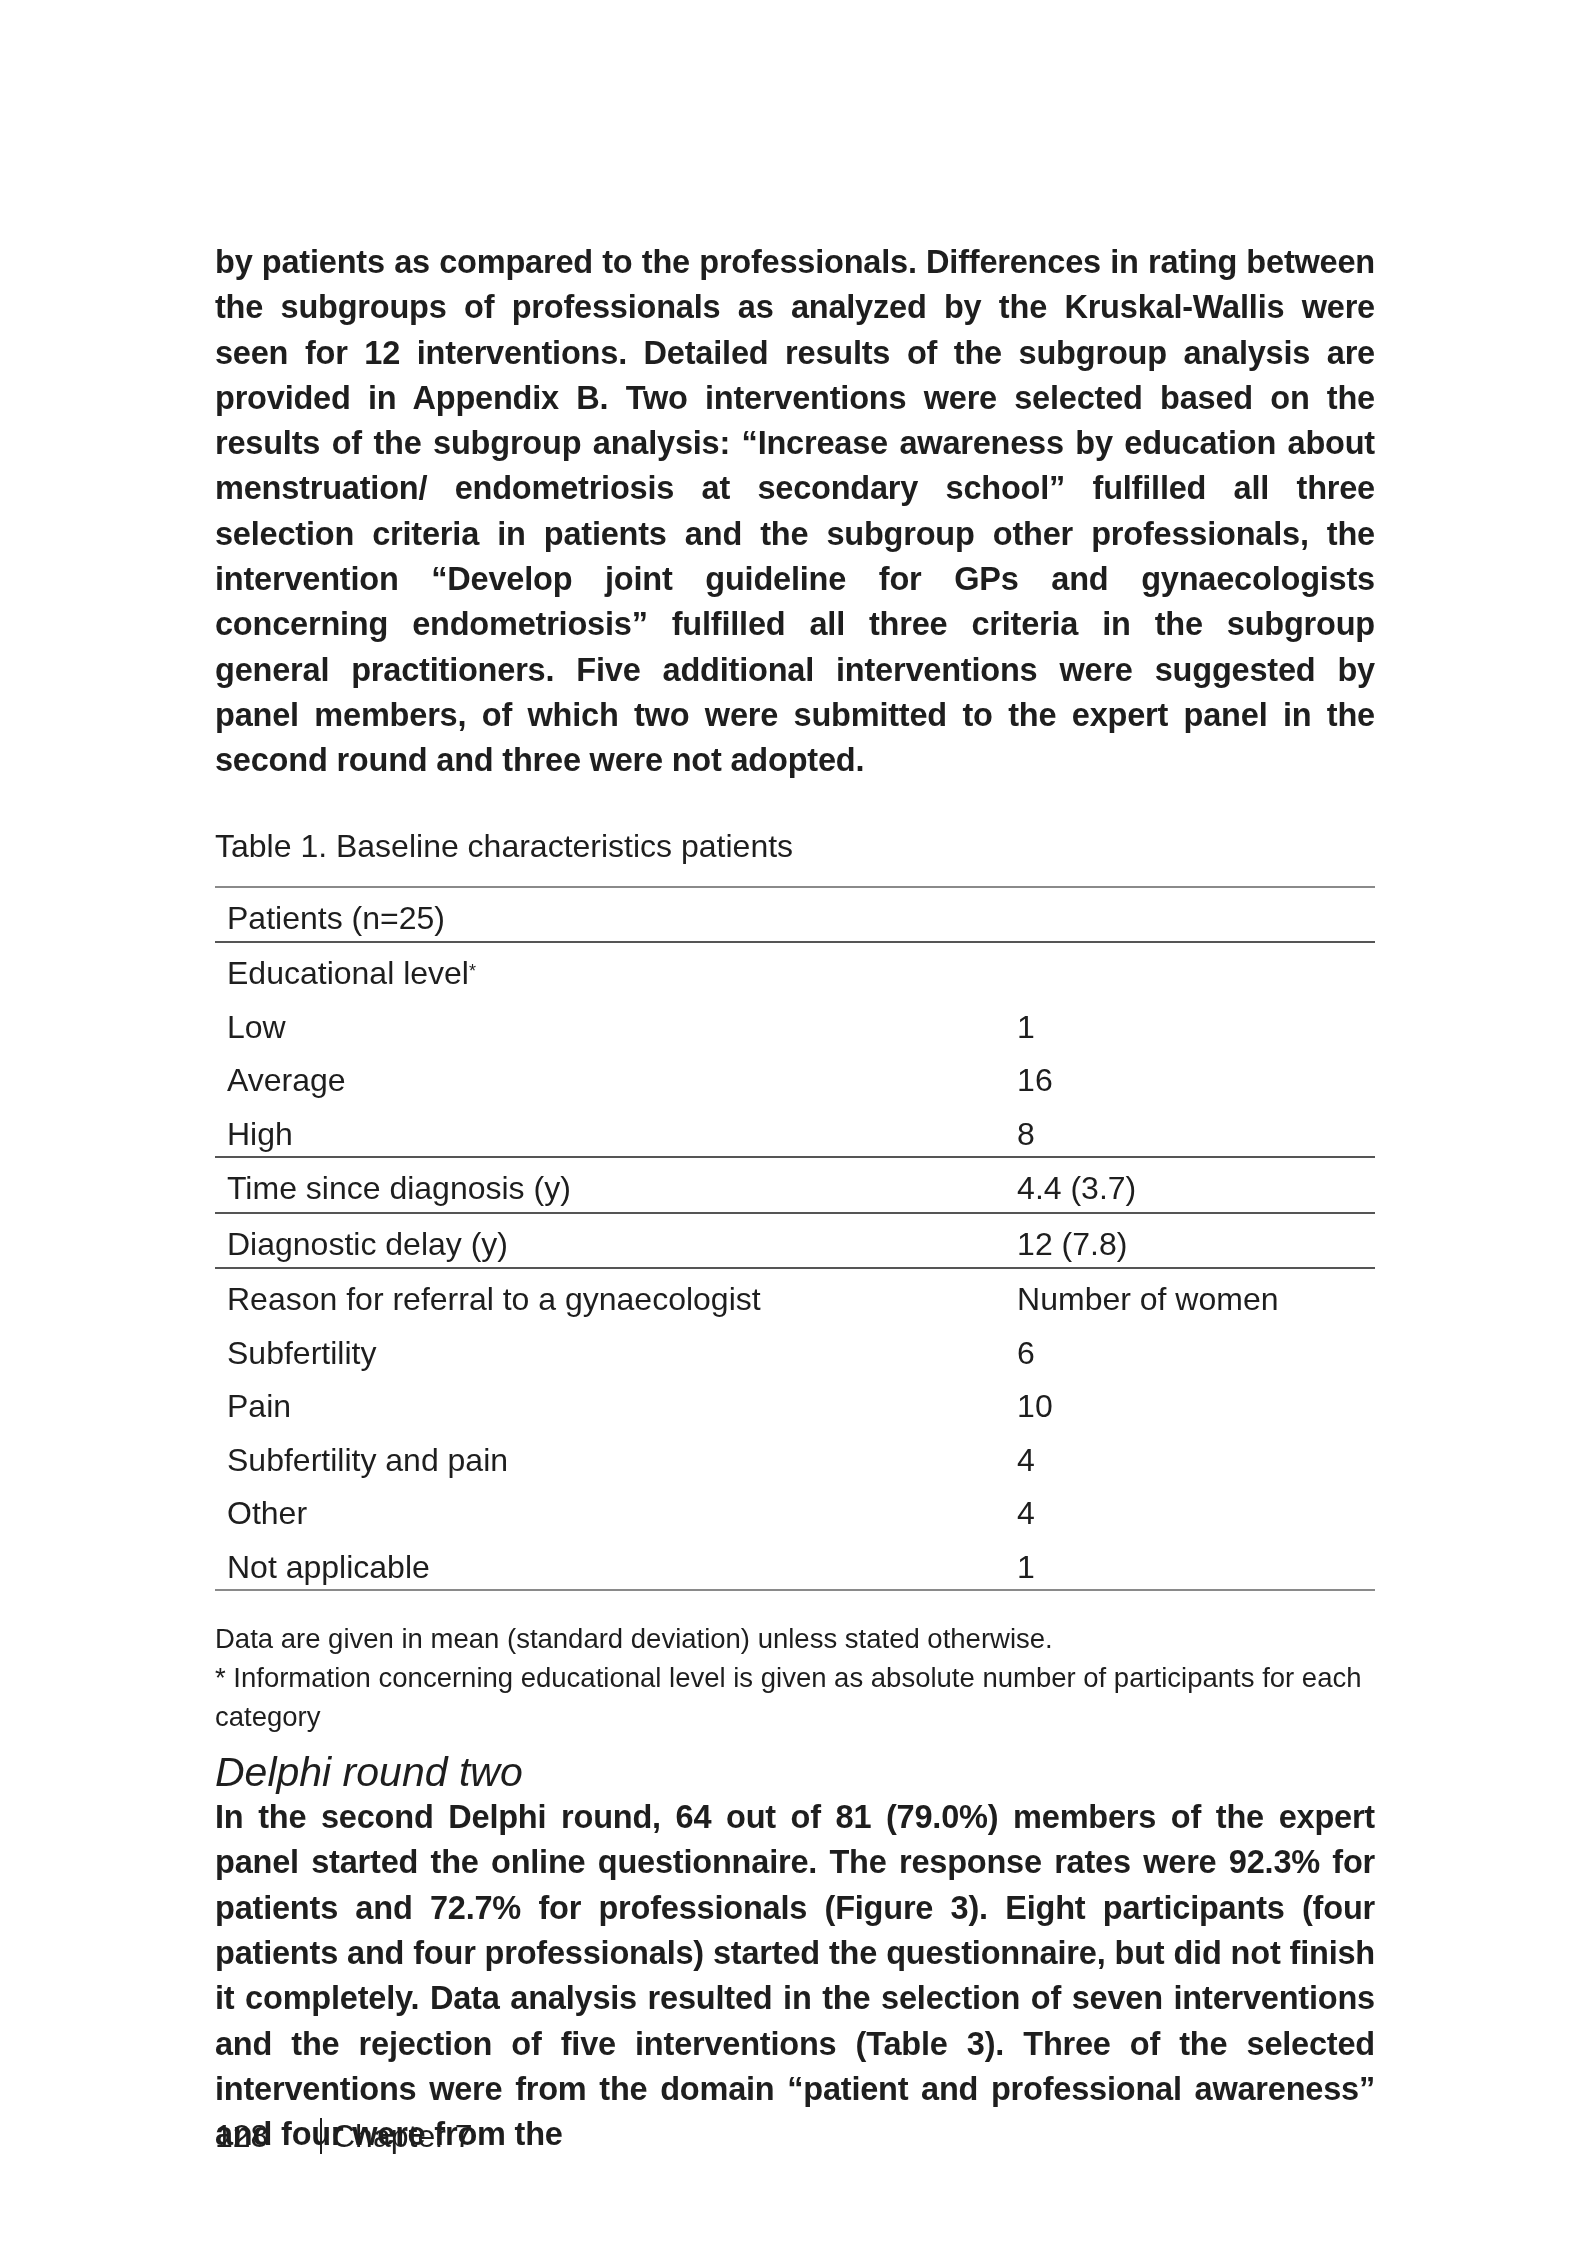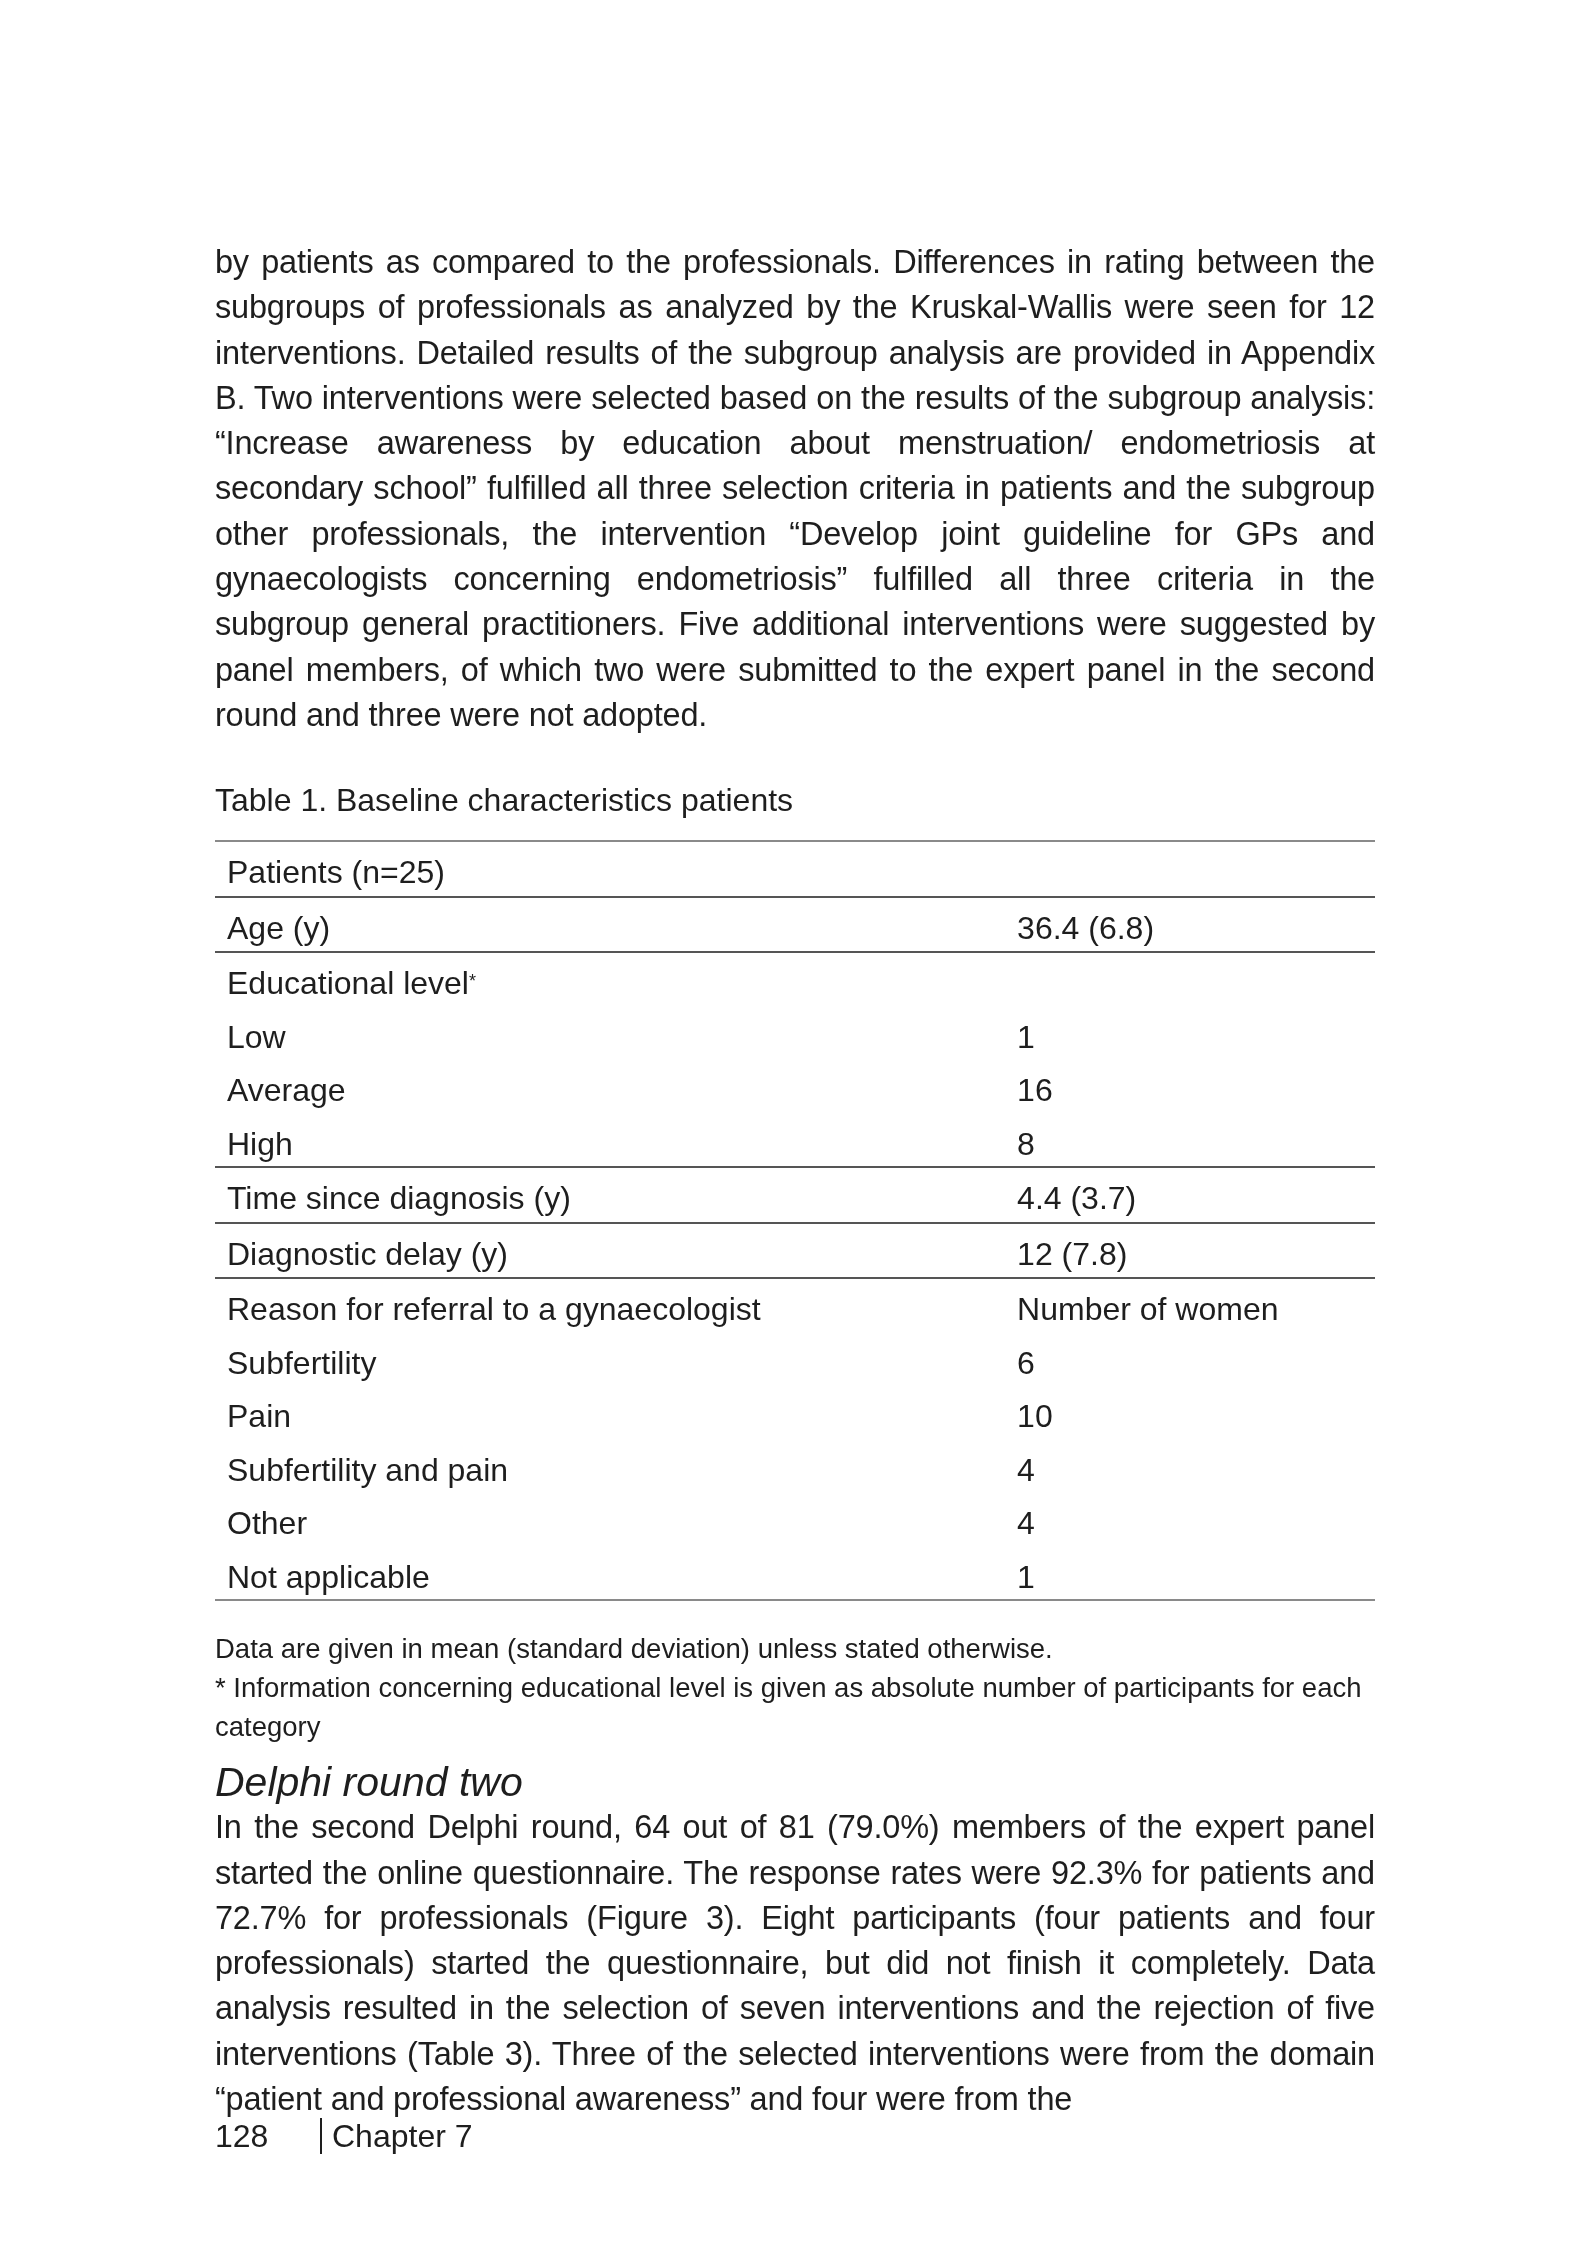--- a/index.html
+++ b/index.html
@@ -20,20 +20,21 @@
       left: 215px;
       top: 240px;
       width: 1160px;
     }
     .body-text {
       font-size: 32.5px;
       line-height: 45.3px;
       text-align: justify;
       margin: 0;
       letter-spacing: -0.2px;
+      font-weight: bold;
     }
     .table-caption {
       font-size: 32px;
       margin-top: 42px;
       line-height: 40px;
       font-weight: 500;
       padding-bottom: 20px;
     }
     table.baseline {
       width: 1160px;
@@ -112,24 +113,20 @@
   <p class="body-text">by patients as compared to the professionals. Differences in rating between the subgroups of professionals as analyzed by the Kruskal-Wallis were seen for 12 interventions. Detailed results of the subgroup analysis are provided in Appendix B. Two interventions were selected based on the results of the subgroup analysis: “Increase awareness by education about menstruation/ endometriosis at secondary school” fulfilled all three selection criteria in patients and the subgroup other professionals, the intervention “Develop joint guideline for GPs and gynaecologists concerning endometriosis” fulfilled all three criteria in the subgroup general practitioners. Five additional interventions were suggested by panel members, of which two were submitted to the expert panel in the second round and three were not adopted.</p>
 
   <div class="table-caption">Table 1. Baseline characteristics patients</div>
 
   <table class="baseline">
     <tbody>
       <tr class="section single">
         <td class="label-col">Patients (n=25)</td>
         <td class="value-col"></td>
       </tr>
-      <tr class="section single">
-        <td class="label-col">Age (y)</td>
-        <td class="value-col">36.4 (6.8)</td>
-      </tr>
 
       <tr class="section-start">
         <td class="label-col"><span>Educational level</span><span class="sup">*</span></td>
         <td class="value-col"></td>
       </tr>
       <tr>
         <td class="label-col">Low</td>
         <td class="value-col">1</td>
       </tr>
       <tr>

